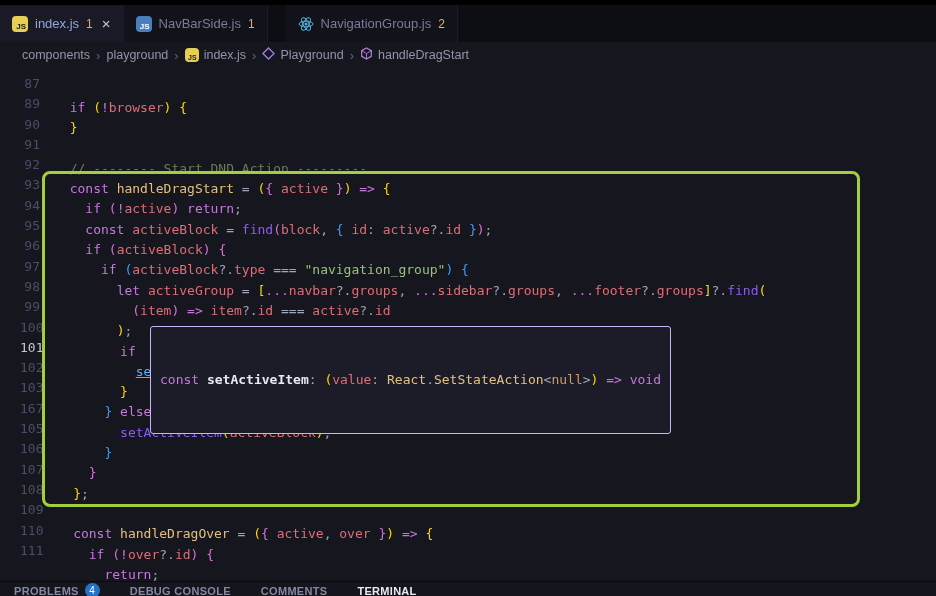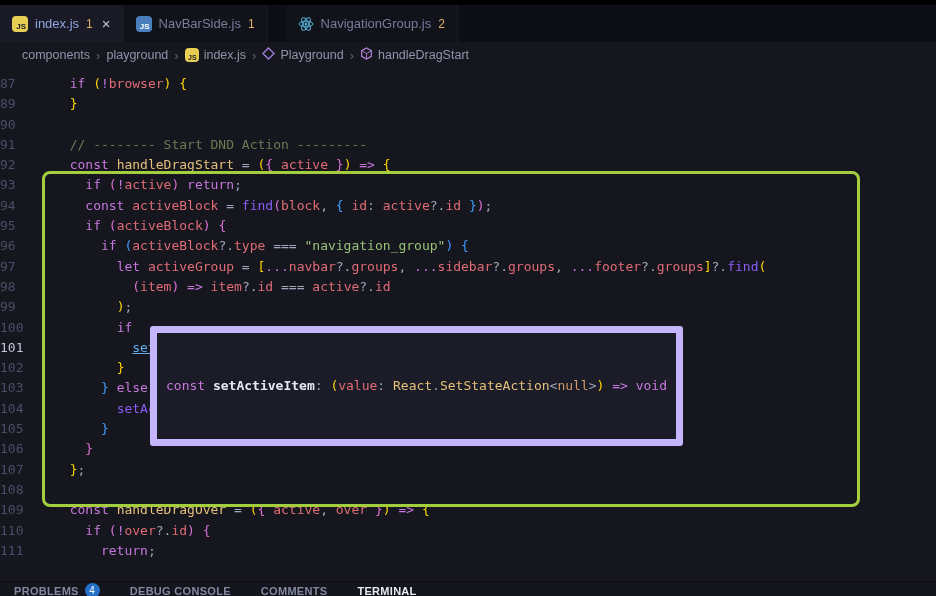--- a/index.html
+++ b/index.html
@@ -27,23 +27,23 @@
   
   .breadcrumb { height:26px; display:flex; align-items:center; gap:6px; padding:0 22px;
                 font-size:12.5px; color:#9095a8; background:#16161f; }
   .bc-sep { color:#60647a; font-size:13px; }
   .bc-item { display:flex; align-items:center; gap:5px; }
 
   
   .editor { position:relative; padding-top:6px; height:513px;
             font-family:"DejaVu Sans Mono", monospace; font-size:13px; }
   .cl { display:flex; height:20.3px; line-height:20.3px; white-space:pre; }
-  .ln { flex:0 0 40px; text-align:left; color:#4a4e66; }
+  .ln { flex:0 0 40px; text-align:right; color:#4a4e66;padding-left:20px; }
   .ln.bright { color:#c2c6d6; }
-  .lc { padding-left:14px; color:#b9c0d4; }
+  .lc { padding-left:14px; color:#b9c0d4;margin-top:24px; }
 
   .t-k  { color:#c678dd; }
   .t-v  { color:#e06c75; }
   .t-f  { color:#8b5cf6; }
   .t-fu { color:#61afef; text-decoration:underline; }
   .t-fd { color:#e5c07b; }
   .t-s  { color:#98c379; }
   .t-n  { color:#d19a66; }
   .t-c  { color:#6d7a54; }
   .t-p, .t-o { color:#9fa6ba; }
@@ -52,21 +52,21 @@
   .t-b3 { color:#3f9cff; }
   .t-ty { color:#e5c07b; }
   .t-wh { color:#e6e9f4; font-weight:700; }
 
   
   .hlbox { position:absolute; left:42px; top:103px; width:818px; height:336px;
            border:3px solid #a3cf3f; border-radius:8px; pointer-events:none; z-index:4; }
 
   
   .tooltip { position:absolute; left:150px; top:258px; background:#1c1c28;
-             border:7px solid #c4b5fd; border-radius:3px; padding:3px 9px;
+             border:1px solid #c4b5fd; border-radius:3px; padding:3px 9px;
              font-family:"DejaVu Sans Mono", monospace; font-size:13px; line-height:20px;
              white-space:pre; z-index:10; }
 
   
   .panelbar { position:absolute; left:0; top:581px; width:936px; height:15px;
               background:#15151e; border-top:1px solid #0a0a10; display:flex; gap:30px;
               padding:4px 0 1px 14px; font-size:11px; font-weight:600; letter-spacing:.3px;
               color:#8289a0; }
   .panel-item { display:flex; align-items:center; gap:6px; cursor:pointer; }
   .panel-item.active { color:#e8ebf5;justify-content:center; }
@@ -150,21 +150,21 @@
         <div class="cl"><span class="ln">94</span><span class="lc"><span>    </span><span class="t-k">const</span><span> </span><span class="t-v">activeBlock</span><span> </span><span class="t-o">=</span><span> </span><span class="t-f">find</span><span class="t-b2">(</span><span class="t-v">block</span><span class="t-p">,</span><span> </span><span class="t-b3">{</span><span> </span><span class="t-v">id</span><span class="t-p">:</span><span> </span><span class="t-v">active</span><span class="t-o">?.</span><span class="t-v">id</span><span> </span><span class="t-b3">}</span><span class="t-b2">)</span><span class="t-p">;</span></span></div>
         <div class="cl"><span class="ln">95</span><span class="lc"><span>    </span><span class="t-k">if</span><span> </span><span class="t-b2">(</span><span class="t-v">activeBlock</span><span class="t-b2">)</span><span> </span><span class="t-b2">{</span></span></div>
         <div class="cl"><span class="ln">96</span><span class="lc"><span>      </span><span class="t-k">if</span><span> </span><span class="t-b3">(</span><span class="t-v">activeBlock</span><span class="t-o">?.</span><span class="t-v">type</span><span> </span><span class="t-o">===</span><span> </span><span class="t-s">"navigation_group"</span><span class="t-b3">)</span><span> </span><span class="t-b3">{</span></span></div>
         <div class="cl"><span class="ln">97</span><span class="lc"><span>        </span><span class="t-k">let</span><span> </span><span class="t-v">activeGroup</span><span> </span><span class="t-o">=</span><span> </span><span class="t-b1">[</span><span class="t-k">...</span><span class="t-v">navbar</span><span class="t-o">?.</span><span class="t-v">groups</span><span class="t-p">,</span><span> </span><span class="t-k">...</span><span class="t-v">sidebar</span><span class="t-o">?.</span><span class="t-v">groups</span><span class="t-p">,</span><span> </span><span class="t-k">...</span><span class="t-v">footer</span><span class="t-o">?.</span><span class="t-v">groups</span><span class="t-b1">]</span><span class="t-o">?.</span><span class="t-f">find</span><span class="t-b1">(</span></span></div>
         <div class="cl"><span class="ln">98</span><span class="lc"><span>          </span><span class="t-b2">(</span><span class="t-v">item</span><span class="t-b2">)</span><span> </span><span class="t-k">=&gt;</span><span> </span><span class="t-v">item</span><span class="t-o">?.</span><span class="t-v">id</span><span> </span><span class="t-o">===</span><span> </span><span class="t-v">active</span><span class="t-o">?.</span><span class="t-v">id</span></span></div>
         <div class="cl"><span class="ln">99</span><span class="lc"><span>        </span><span class="t-b1">)</span><span class="t-p">;</span></span></div>
         <div class="cl"><span class="ln">100</span><span class="lc"><span>        </span><span class="t-k">if</span></span></div>
         <div class="cl"><span class="ln bright">101</span><span class="lc"><span>          </span><span class="t-fu">setActiveItem</span><span class="t-b2">(</span><span class="t-v">activeGroup</span><span class="t-b2">)</span><span class="t-p">;</span></span></div>
         <div class="cl"><span class="ln">102</span><span class="lc"><span>        </span><span class="t-b1">}</span></span></div>
         <div class="cl"><span class="ln">103</span><span class="lc"><span>      </span><span class="t-b3">}</span><span> </span><span class="t-k">else</span><span> </span><span class="t-k">if</span><span> </span><span class="t-b3">(</span><span class="t-v">activeBlock</span><span class="t-o">?.</span><span class="t-v">type</span><span> </span><span class="t-o">===</span><span> </span><span class="t-s">"navigation_item"</span><span class="t-b3">)</span><span> </span><span class="t-b3">{</span></span></div>
-        <div class="cl"><span class="ln">104</span><span class="lc"><span>        </span><span class="t-f">setActiveItem</span><span class="t-b1">(</span><span class="t-v">activeBlock</span><span class="t-b1">)</span><span class="t-p">;</span></span></div>
+        <div class="cl"><span class="ln">167</span><span class="lc"><span>        </span><span class="t-f">setActiveItem</span><span class="t-b1">(</span><span class="t-v">activeBlock</span><span class="t-b1">)</span><span class="t-p">;</span></span></div>
         <div class="cl"><span class="ln">105</span><span class="lc"><span>      </span><span class="t-b3">}</span></span></div>
         <div class="cl"><span class="ln">106</span><span class="lc"><span>    </span><span class="t-b2">}</span></span></div>
         <div class="cl"><span class="ln">107</span><span class="lc"><span>  </span><span class="t-b1">}</span><span class="t-p">;</span></span></div>
         <div class="cl"><span class="ln">108</span><span class="lc"></span></div>
         <div class="cl"><span class="ln">109</span><span class="lc"><span>  </span><span class="t-k">const</span><span> </span><span class="t-fd">handleDragOver</span><span> </span><span class="t-o">=</span><span> </span><span class="t-b1">(</span><span class="t-b2">{</span><span> </span><span class="t-v">active</span><span class="t-p">,</span><span> </span><span class="t-v">over</span><span> </span><span class="t-b2">}</span><span class="t-b1">)</span><span> </span><span class="t-k">=&gt;</span><span> </span><span class="t-b1">{</span></span></div>
         <div class="cl"><span class="ln">110</span><span class="lc"><span>    </span><span class="t-k">if</span><span> </span><span class="t-b2">(</span><span class="t-k">!</span><span class="t-v">over</span><span class="t-o">?.</span><span class="t-v">id</span><span class="t-b2">)</span><span> </span><span class="t-b2">{</span></span></div>
         <div class="cl"><span class="ln">111</span><span class="lc"><span>      </span><span class="t-k">return</span><span class="t-p">;</span></span></div>
       </div>
     <div class="hlbox" style="border-color: rgb(163, 207, 63);"></div>
     <div class="tooltip">

